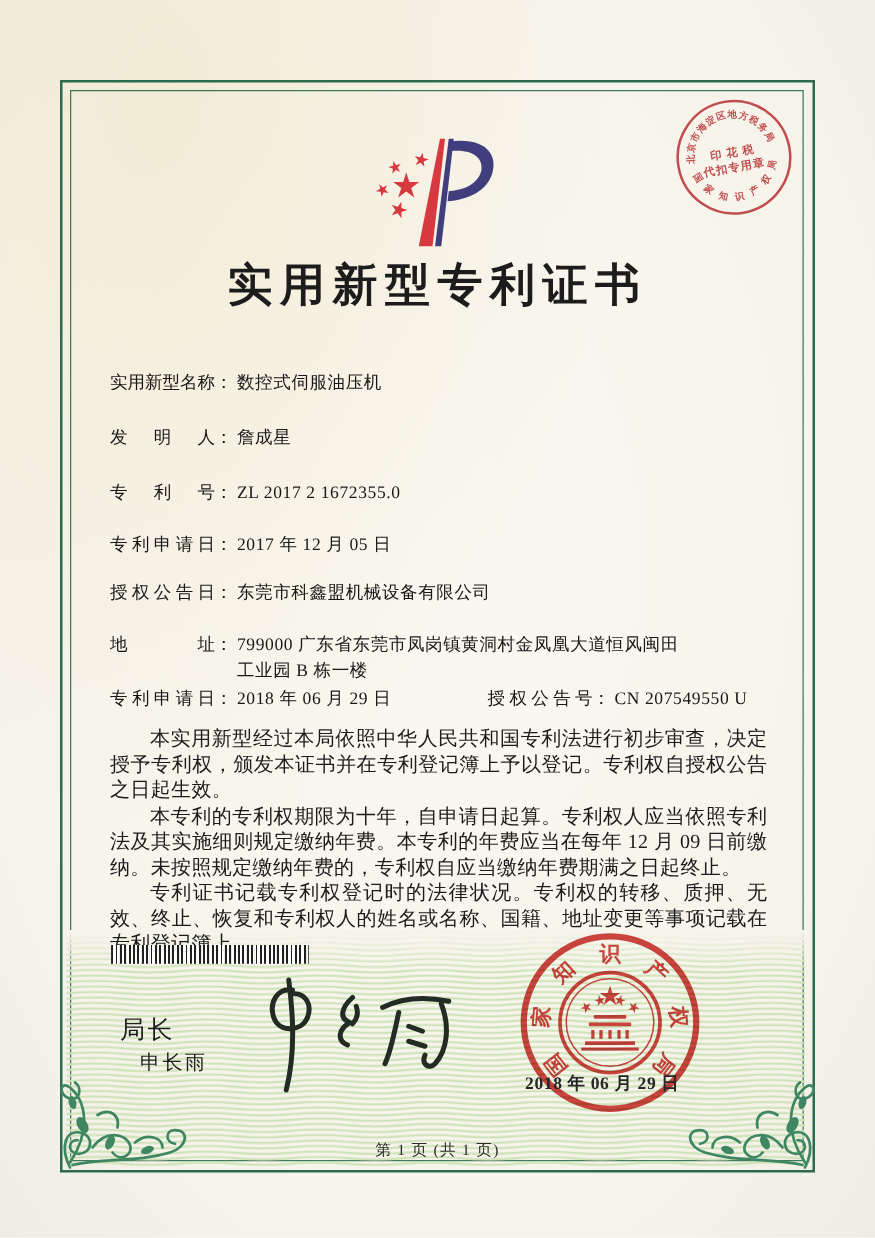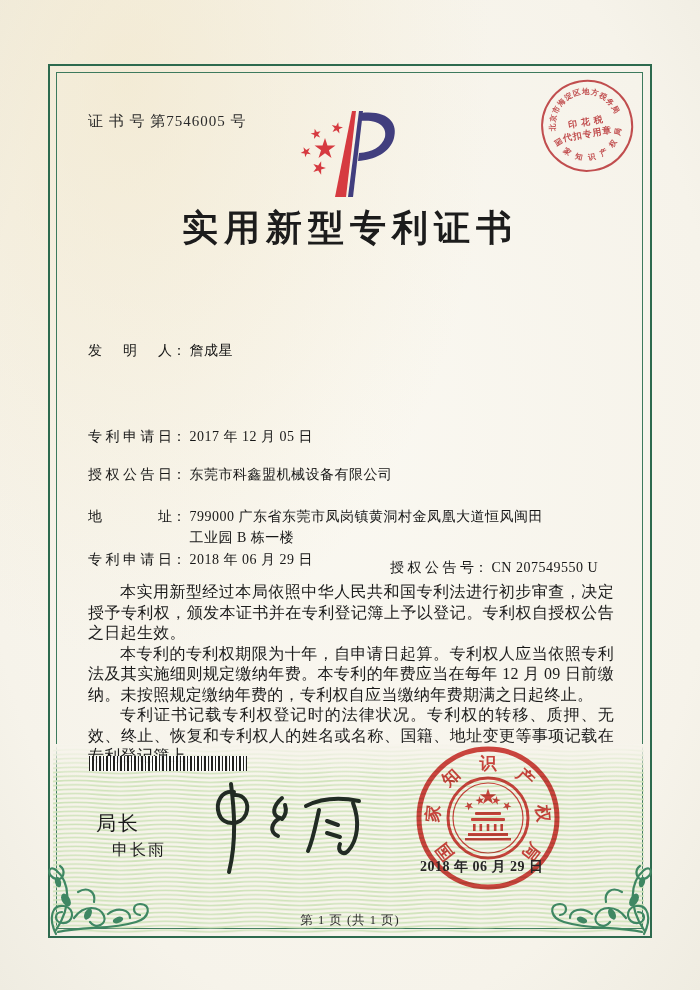--- a/index.html
+++ b/index.html
@@ -19,21 +19,21 @@
   .logo{left:294px;top:108px;width:118px;height:92px;}
   .title{left:0;right:0;top:204px;text-align:center;font-size:36px;font-weight:600;
          color:#1c1c1c;letter-spacing:6px;}
   
   .frow{left:88px;width:530px;font-size:14px;color:#171717;line-height:21px;white-space:nowrap;}
   .lab{display:inline-block;width:84px;text-align:justify;text-align-last:justify;
        vertical-align:top;font-weight:500;}
   .colon{vertical-align:top;}
   .val{display:inline-block;vertical-align:top;letter-spacing:.5px;white-space:normal;}
   .val .l2{display:block;}
-  .g2{position:absolute;left:302px;top:8px;white-space:nowrap;}
+  .g2{position:absolute;left:302px;top:0;white-space:nowrap;}
   
   .bodytext{left:88px;top:582px;width:526px;font-size:16px;line-height:20.5px;
             color:#1b1b1b;text-align:justify;letter-spacing:.3px;}
   .bodytext p{margin:0;text-indent:2em;}
   
   .pattern{left:53px;top:744px;width:591px;height:189px;}
   .pattern-fade{left:53px;top:744px;width:591px;height:34px;
                 background:linear-gradient(#f7f4ec,rgba(247,244,236,0));}
   .flourish{width:130px;height:115px;}
   .flourish.fl{left:44px;top:822px;}
@@ -116,21 +116,20 @@
       <path d="M64,92 C74,84 86,88 86,96"></path>
     </g>
     <g fill="#3f8763">
       <ellipse cx="22" cy="78" rx="4" ry="7" transform="rotate(-30 22 78)"></ellipse>
       <ellipse cx="44" cy="92" rx="3.4" ry="6" transform="rotate(25 44 92)"></ellipse>
       <ellipse cx="14" cy="60" rx="3" ry="5.4" transform="rotate(-15 14 60)"></ellipse>
       <ellipse cx="74" cy="98" rx="3" ry="5.4" transform="rotate(70 74 98)"></ellipse>
     </g>
   </svg>
 
-  <div class="abs cert-no">证 书 号 第7546005 号</div>
 
   <svg class="abs logo" viewBox="0 0 118 92">
     <g fill="#d63a40">
       <polygon points="0,-1 .225,-.31 .95,-.31 .36,.12 .59,.81 0,.38 -.59,.81 -.36,.12 -.95,-.31 -.225,-.31" transform="translate(31,41) scale(11)"></polygon>
       <polygon points="0,-1 .225,-.31 .95,-.31 .36,.12 .59,.81 0,.38 -.59,.81 -.36,.12 -.95,-.31 -.225,-.31" transform="translate(43,20) scale(6) rotate(12)"></polygon>
       <polygon points="0,-1 .225,-.31 .95,-.31 .36,.12 .59,.81 0,.38 -.59,.81 -.36,.12 -.95,-.31 -.225,-.31" transform="translate(22,26) scale(5.4) rotate(-14)"></polygon>
       <polygon points="0,-1 .225,-.31 .95,-.31 .36,.12 .59,.81 0,.38 -.59,.81 -.36,.12 -.95,-.31 -.225,-.31" transform="translate(12,44) scale(5.4) rotate(-28)"></polygon>
       <polygon points="0,-1 .225,-.31 .95,-.31 .36,.12 .59,.81 0,.38 -.59,.81 -.36,.12 -.95,-.31 -.225,-.31" transform="translate(25,60) scale(7) rotate(18)"></polygon>
       <polygon points="58,3 62,3 52,89 41,89"></polygon>
     </g>
@@ -164,23 +163,31 @@
         <span style="position: absolute; left: 50%; top: 50%; transform: translate(-50%, -50%) rotate(202.667deg) translate(0px, -33px) rotate(180deg);">知</span>
         <span style="position: absolute; left: 50%; top: 50%; transform: translate(-50%, -50%) rotate(180deg) translate(0px, -33px) rotate(180deg);">识</span>
         <span style="position: absolute; left: 50%; top: 50%; transform: translate(-50%, -50%) rotate(157.333deg) translate(0px, -33px) rotate(180deg);">产</span>
         <span style="position: absolute; left: 50%; top: 50%; transform: translate(-50%, -50%) rotate(134.667deg) translate(0px, -33px) rotate(180deg);">权</span>
         <span style="position: absolute; left: 50%; top: 50%; transform: translate(-50%, -50%) rotate(112deg) translate(0px, -33px) rotate(180deg);">局</span>
       </div>
   </div>
 
   <div class="abs title">实用新型专利证书</div>
 
+  <div class="abs frow" style="top:296px">
+    <span class="lab">实用新型名称</span><span class="colon">：</span>
+    <span class="val">数控式伺服油压机</span>
+  </div>
   <div class="abs frow" style="top:340px">
     <span class="lab">发明人</span><span class="colon">：</span>
     <span class="val">詹成星</span>
+  </div>
+  <div class="abs frow" style="top:384px">
+    <span class="lab">专利号</span><span class="colon">：</span>
+    <span class="val">ZL 2017 2 1672355.0</span>
   </div>
   <div class="abs frow" style="top:426px">
     <span class="lab">专利申请日</span><span class="colon">：</span>
     <span class="val">2017 年 12 月 05 日</span>
   </div>
   <div class="abs frow" style="top:464px">
     <span class="lab">授权公告日</span><span class="colon">：</span>
     <span class="val">东莞市科鑫盟机械设备有限公司</span>
   </div>
   <div class="abs frow" style="top:506px">

